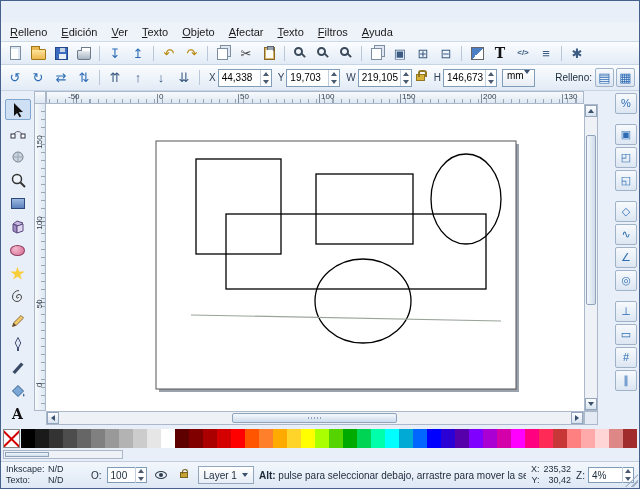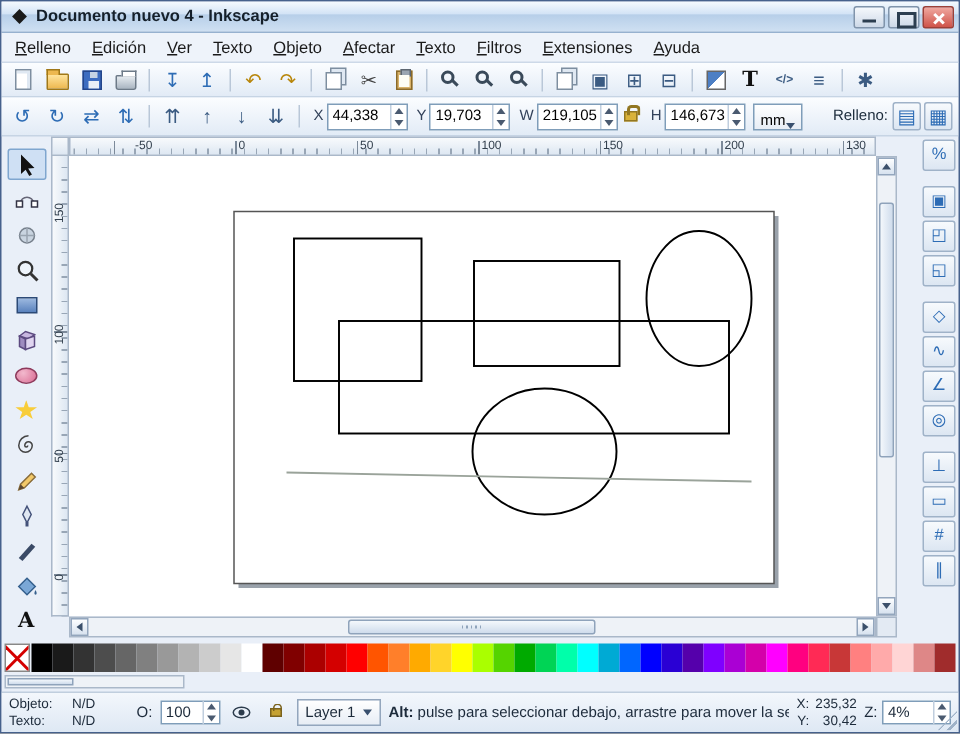--- a/index.html
+++ b/index.html
@@ -58,21 +58,21 @@
 
 
 .ctlbar{position:absolute;top:64px;left:0;right:0;height:26px;background:linear-gradient(#fbfdff,#e2ebf6);border-bottom:1px solid #c6d4e4;display:flex;align-items:center;padding:0 4px 0 3px;gap:1px}
 .ctl-left,.ctl-fields{display:flex;align-items:center;gap:1px}
 .fldlbl{font-size:10px;color:#33425a;margin:0 1px 0 5px}
 .spin{display:inline-flex;align-items:center;width:54px;height:18px;border:1px solid #7f9db9;background:#fff;font-size:10px;padding-left:3px}
 .spinval{flex:1;white-space:nowrap;overflow:hidden}
 .updown{display:flex;flex-direction:column;width:11px;height:16px;border-left:1px solid #c0cede;align-items:center;justify-content:space-around}
 .arr-up{width:0;height:0;border-left:3px solid transparent;border-right:3px solid transparent;border-bottom:4px solid #4a5a70}
 .arr-dn{width:0;height:0;border-left:3px solid transparent;border-right:3px solid transparent;border-top:4px solid #4a5a70}
-.unitdd{display:inline-flex;align-items:flex-end;height:18px;border:1px solid #7f9db9;background:linear-gradient(#fff,#e7edf5);font-size:10px;padding:0 4px;gap:0;margin-left:4px}
+.unitdd{display:inline-flex;align-items:flex-start;height:18px;border:1px solid #7f9db9;background:linear-gradient(#fff,#e7edf5);font-size:10px;padding:0 4px;gap:0;margin-left:4px}
 .dd-arr{width:0;height:0;border-left:3px solid transparent;border-right:3px solid transparent;border-top:4px solid #39506e}
 .affect{margin-left:auto;font-size:10px;color:#1a2a3a;padding-right:2px}
 .affect-btns{display:flex;gap:2px}
 .minibtn{width:19px;height:19px;border:1px solid #9fb2c8;border-radius:2px;background:linear-gradient(#f7fafd,#dce6f2);color:#2d6cb5;font-size:11px;display:flex;align-items:center;justify-content:center}
 
 
 .toolbox{position:absolute;top:90px;left:0;width:33px;height:334px;display:flex;flex-direction:column;align-items:center;padding-top:8px;gap:2px}
 .toolbtn{width:26px;height:23px;display:flex;align-items:center;justify-content:center;border:1px solid transparent;border-radius:2px}
 .toolbtn.active{background:#cfe0f4;border-color:#7fa6cf}
 .tool-rect{width:14px;height:11px;background:linear-gradient(#9db9e0,#5a82bd);border:1px solid #2c4a77}
@@ -138,40 +138,30 @@
 .sb-msg{flex:1;overflow:hidden;white-space:nowrap;font-size:10px}
 .coords{display:grid;grid-template-columns:auto auto;column-gap:4px;font-size:9px;line-height:11px;text-align:right}
 .zoombox{display:flex;align-items:center;gap:3px}
 .grip{position:absolute;right:1px;bottom:1px;width:13px;height:13px;background:repeating-linear-gradient(135deg,transparent 0 3px,#9fb2c8 3px 5px);clip-path:polygon(100% 0,100% 100%,0 100%)}
 </style>
 </head>
 <body>
 
 <div class="window">
 
-  <div class="titlebar">
-    <span class="win-icon"></span>
-    <span class="title">Documento nuevo 4 - Inkscape</span>
-    <span class="winbtns">
-      <button class="wbtn min"></button>
-      <button class="wbtn max"></button>
-      <button class="wbtn close"></button>
-    </span>
-  </div>
 
   <div class="menubar" id="menubar">
       <div class="menu-item">Relleno</div>
       <div class="menu-item">Edición</div>
       <div class="menu-item">Ver</div>
       <div class="menu-item">Texto</div>
       <div class="menu-item">Objeto</div>
       <div class="menu-item">Afectar</div>
       <div class="menu-item">Texto</div>
       <div class="menu-item">Filtros</div>
-      <div class="menu-item">Extensiones</div>
       <div class="menu-item">Ayuda</div>
     </div>
 
   <div class="cmdbar" id="cmdbar">
       <button class="tbtn">
         <span class="mini ic-page"></span>
       </button>
       <button class="tbtn">
         <span class="mini ic-folder"></span>
       </button>
@@ -415,21 +405,21 @@
           </svg>
         </span>
       </button>
       <button class="toolbtn">
         <span class="gi tool-text">A</span>
       </button>
     </div>
 
   <div class="corner"></div>
   <div class="hruler" id="hruler">
-      <span class="rlabel" style="left: 41px;">-50</span>
+      <span class="rlabel" style="left: 19px;">-50</span>
       <span class="rlabel" style="left: 110px;">0</span>
       <span class="rlabel" style="left: 191px;">50</span>
       <span class="rlabel" style="left: 272px;">100</span>
       <span class="rlabel" style="left: 353px;">150</span>
       <span class="rlabel" style="left: 434px;">200</span>
       <span class="rlabel" style="left: 515px;">130</span>
     </div>
   <div class="vruler" id="vruler">
       <span class="vlabel" style="top: 33px;">150</span>
       <span class="vlabel" style="top: 114px;">100</span>
@@ -556,21 +546,21 @@
         <span class="sw" style="background: rgb(255, 170, 170);"></span>
         <span class="sw" style="background: rgb(255, 213, 213);"></span>
         <span class="sw" style="background: rgb(222, 135, 135);"></span>
         <span class="sw" style="background: rgb(160, 44, 44);"></span>
       </span>
   </div>
   <div class="palette-scroll"></div>
 
   <div class="statusbar">
     <span class="fs-block">
-      <span>Objeto:</span>
+      <span>Inkscape:</span>
       <span>N/D</span>
       <span>Texto:</span>
       <span>N/D</span>
     </span>
     <span>O:</span>
     <span class="spin sb-spin">
       <span class="spinval">100</span>
       <span class="updown">
           <i class="arr-up"></i>
           <i class="arr-dn"></i>

